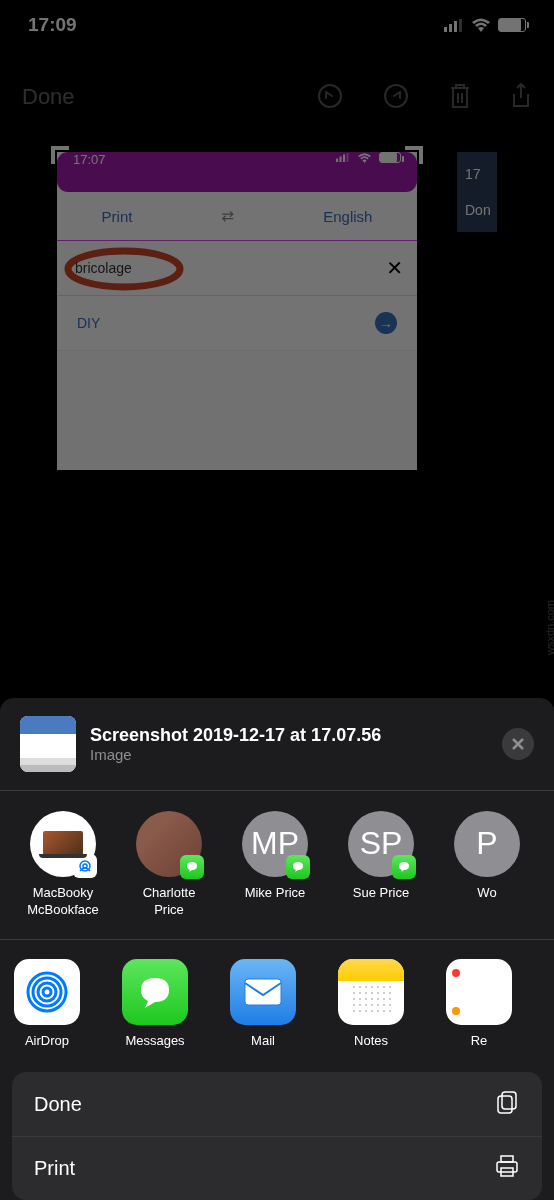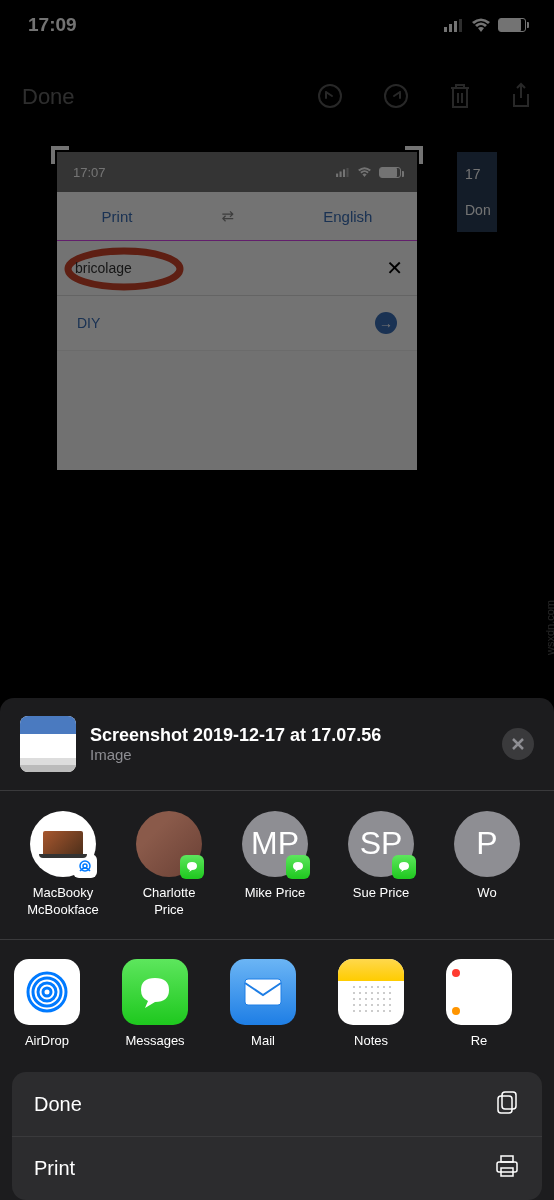--- a/index.html
+++ b/index.html
@@ -50,21 +50,21 @@
       gap: 40px;
     }
     .screenshot-card {
       width: 360px;
       background: #fff;
       position: relative;
     }
     .corner { position: absolute; width: 18px; height: 18px; border: 4px solid #fff; }
     .corner.tl { top: -6px; left: -6px; border-right: none; border-bottom: none; }
     .corner.tr { top: -6px; right: -6px; border-left: none; border-bottom: none; }
-    .ss-header { background: #737373; color: #fff; height: 40px; display: flex; justify-content: space-between; align-items: center; padding: 0 16px; font-size: 13px; }
+    .ss-header { background: #a21caf; color: #fff; height: 40px; display: flex; justify-content: space-between; align-items: flex-start; padding: 0 16px; font-size: 13px; border-radius: 11px; }
     .ss-header .status-icons svg { fill: #fff; }
     .ss-header .battery { border-color: #fff; width: 22px; height: 11px; }
     .ss-langs { display: flex; justify-content: space-around; align-items: center; height: 48px; color: #3a6fb8; font-size: 15px; }
     .ss-swap { color: #888; }
     .ss-word-row { border-top: 1px solid #d946ef; border-bottom: 1px solid #ddd; height: 56px; display: flex; align-items: center; padding: 0 14px; position: relative; }
     .red-circle { position: absolute; left: 6px; top: 6px; width: 122px; height: 44px; }
     .red-circle svg { width: 100%; height: 100%; }
     .ss-word { font-size: 14px; color: #333; margin-left: 4px; z-index: 1; }
     .ss-x { margin-left: auto; font-size: 20px; font-weight: 300; }
     .ss-translate-row { height: 54px; display: flex; align-items: center; padding: 0 20px; color: #3a6fb8; font-size: 14px; }

